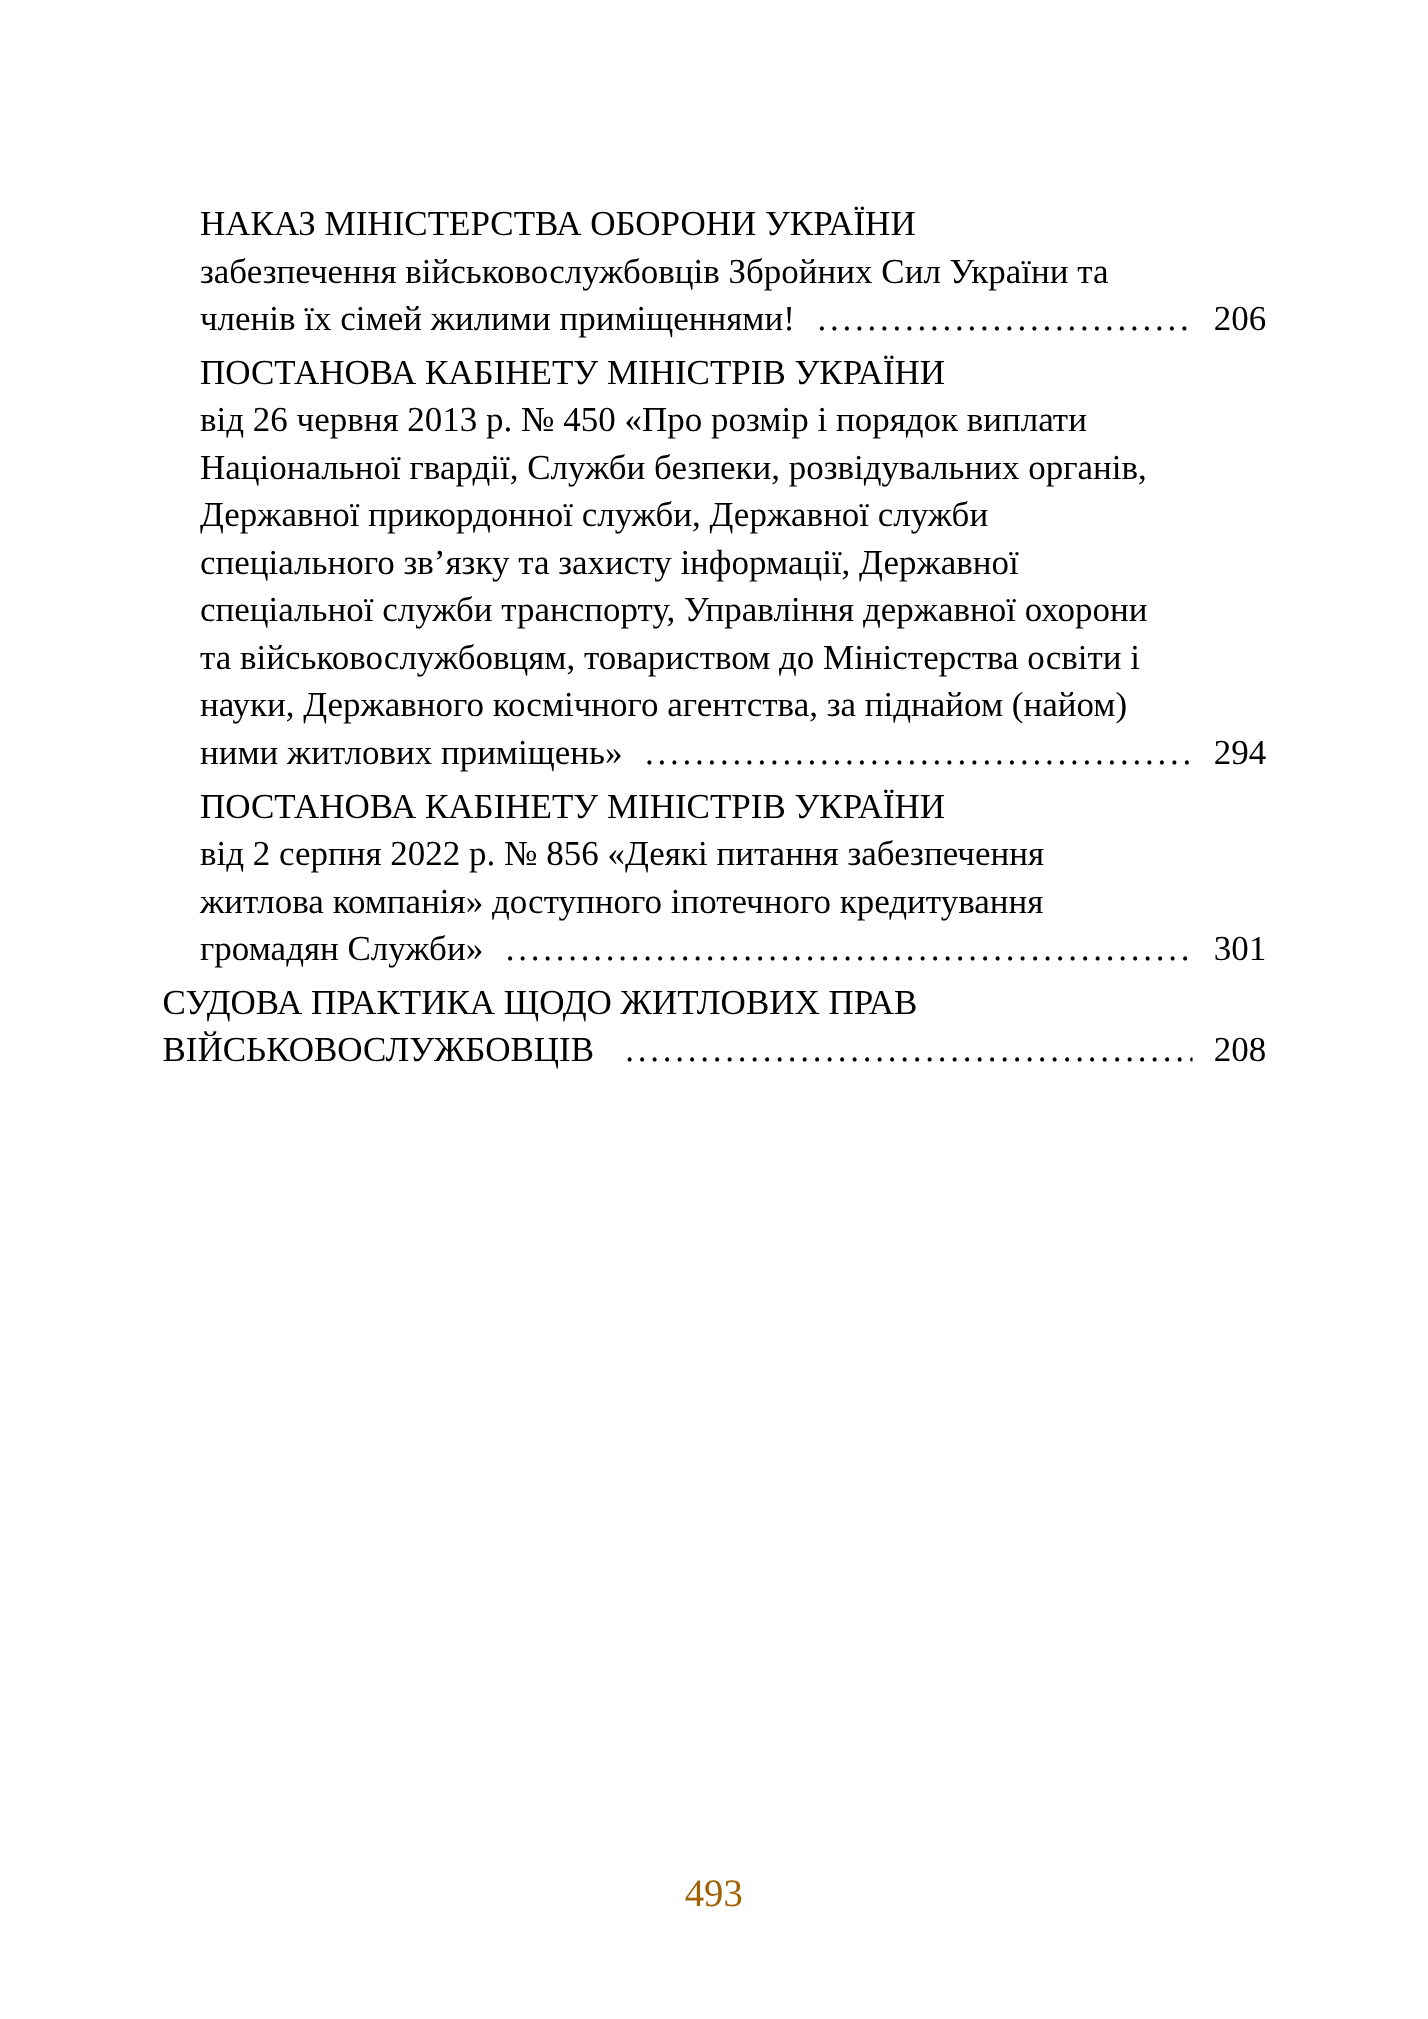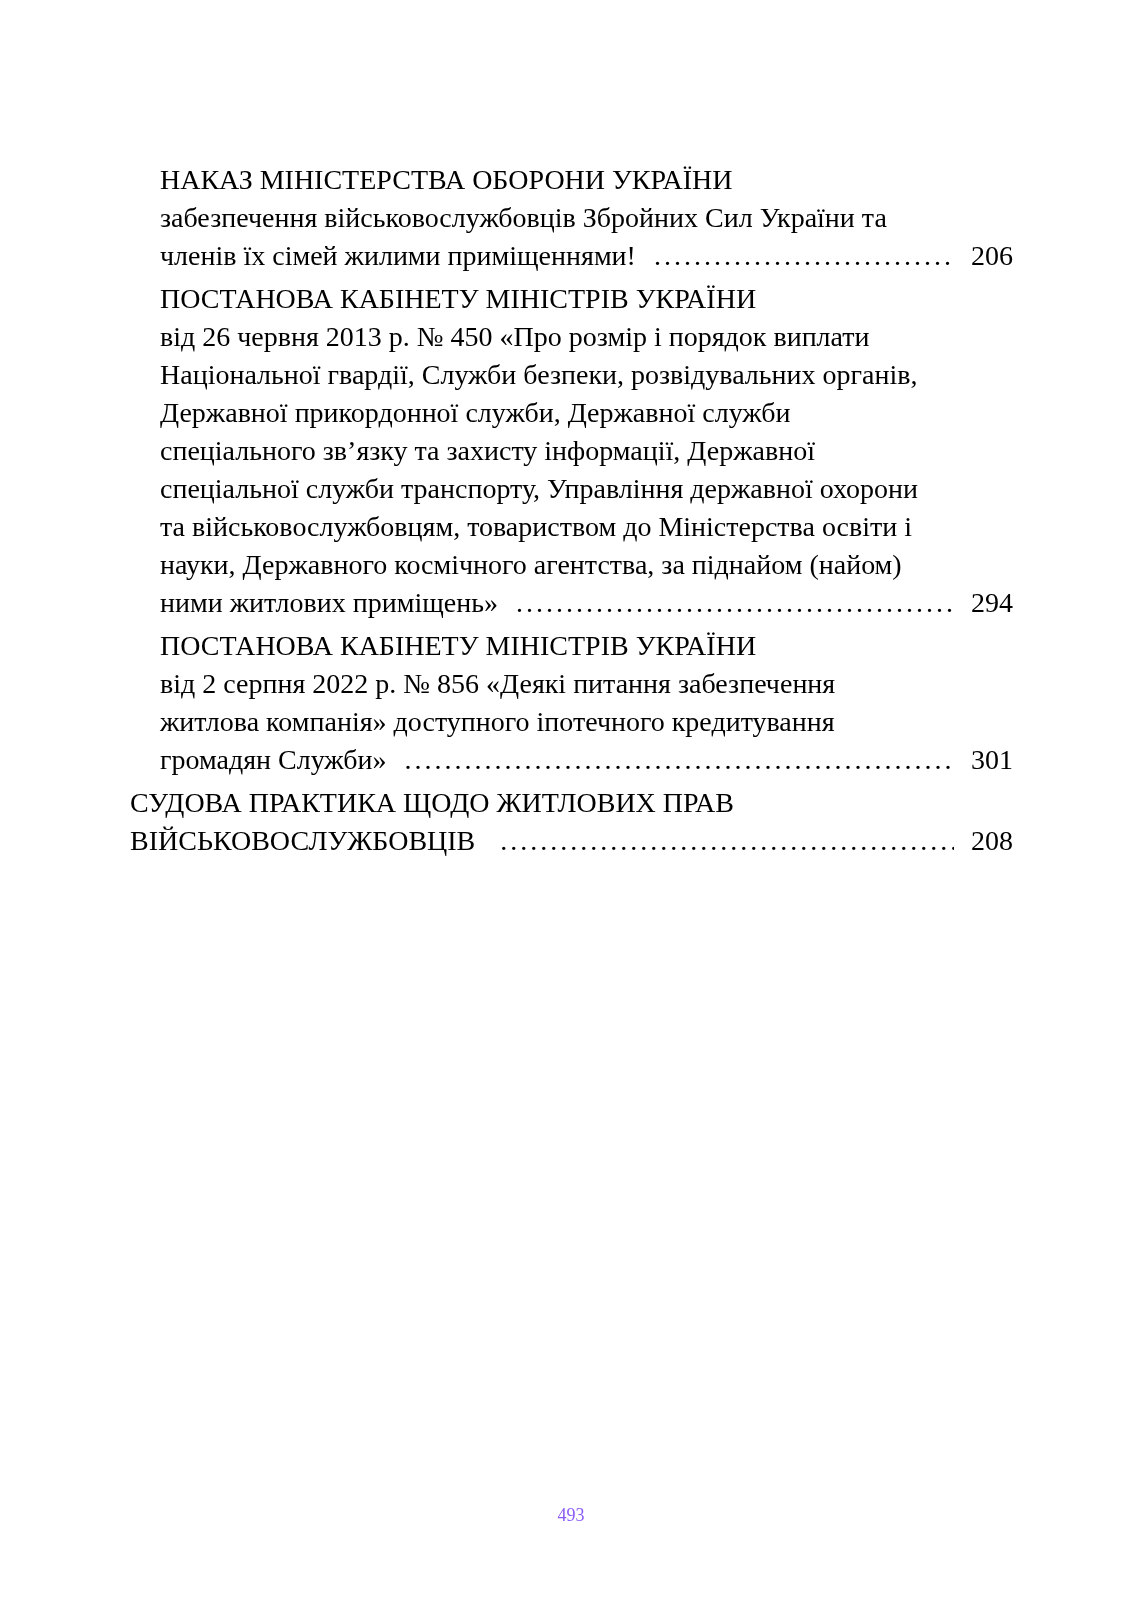--- a/index.html
+++ b/index.html
@@ -59,23 +59,23 @@
     flex: 0 0 auto;
     padding-left: 5px;
     text-align: right;
   }
   .folio {
     position: absolute;
     left: 0;
     top: 1497px;
     width: 100%;
     text-align: center;
-    font-size: 18px;
+    font-size: 31px;
     line-height: 36px;
-    color: #8b5cf6;
+    color: #a16207;
   }
 </style>
 </head>
 <body>
 
 <div class="page">
 
   <main class="toc">
 
     <section class="toc-entry indented">

